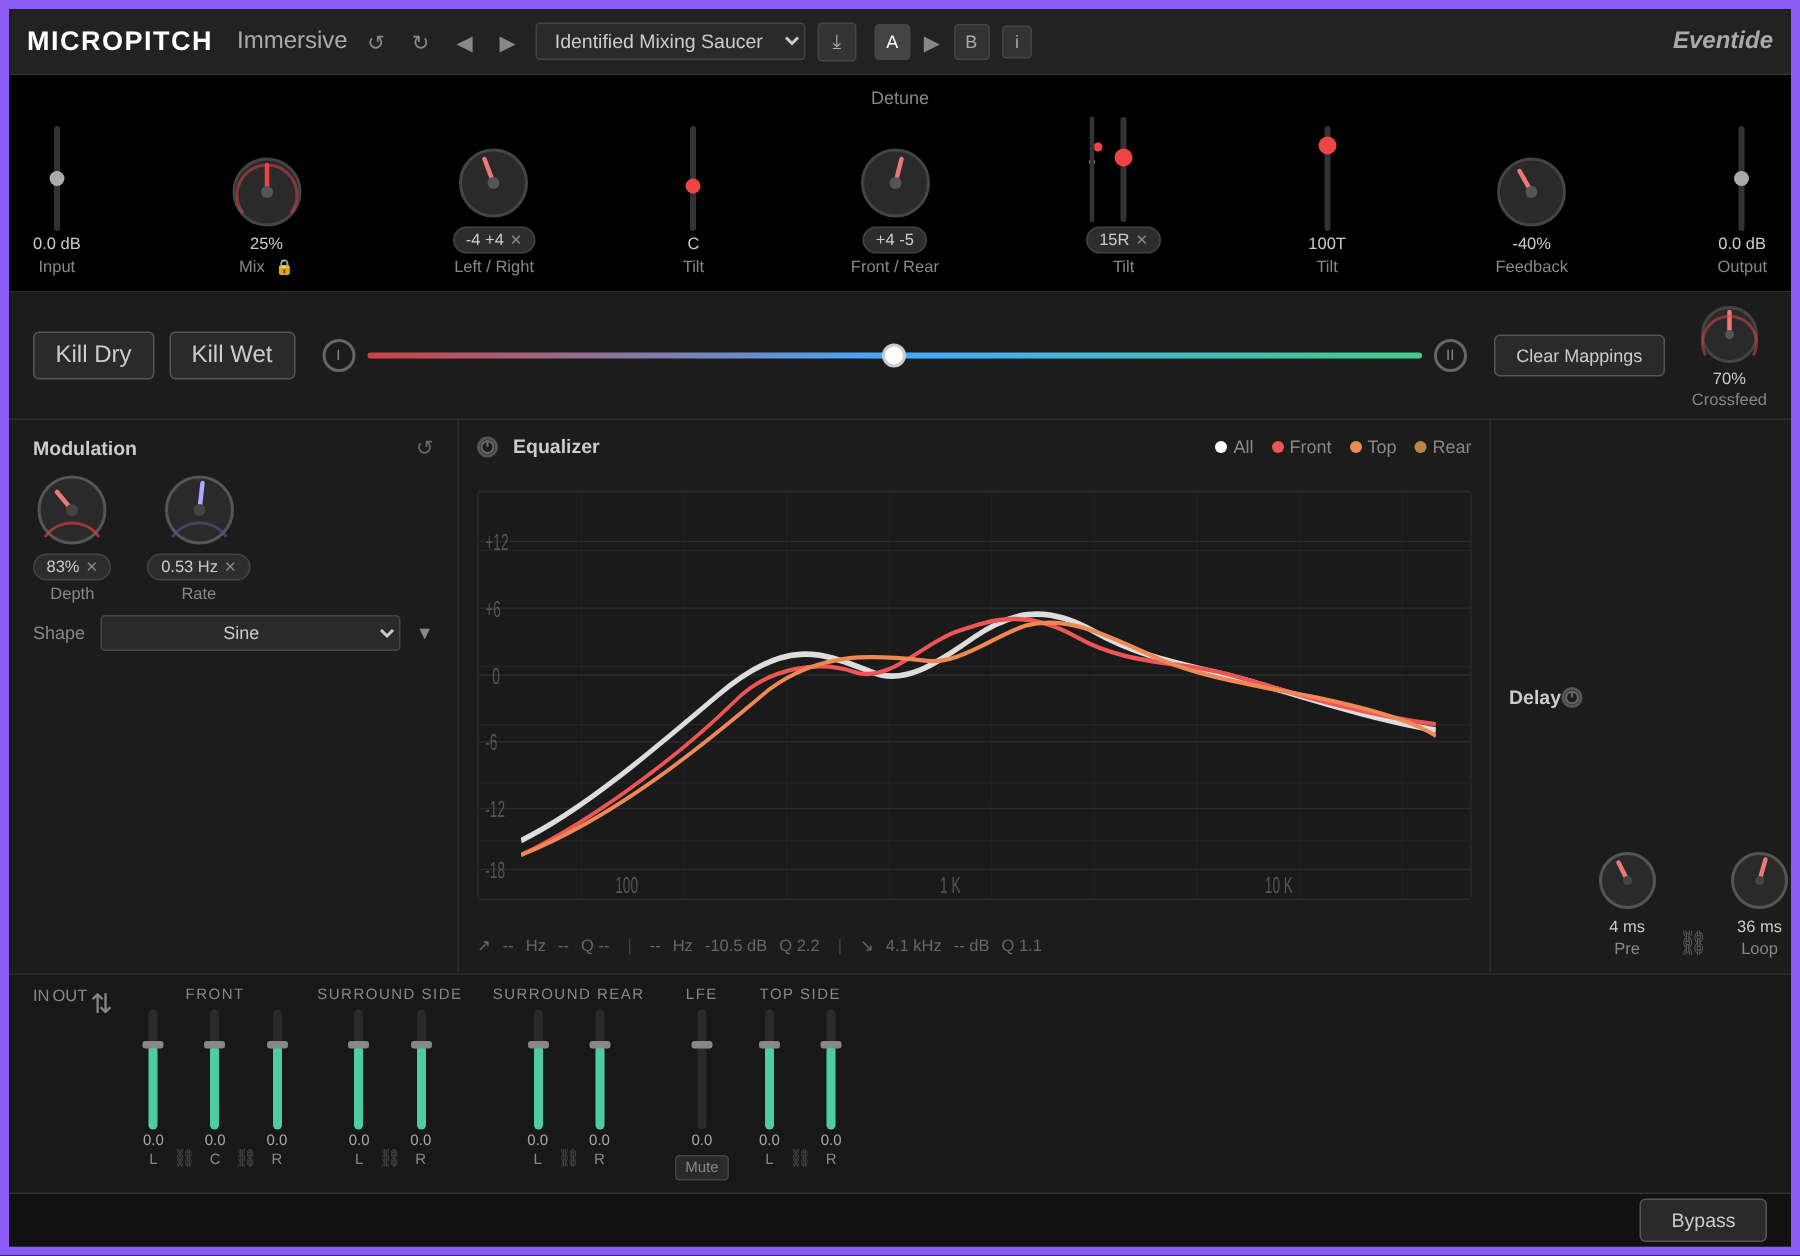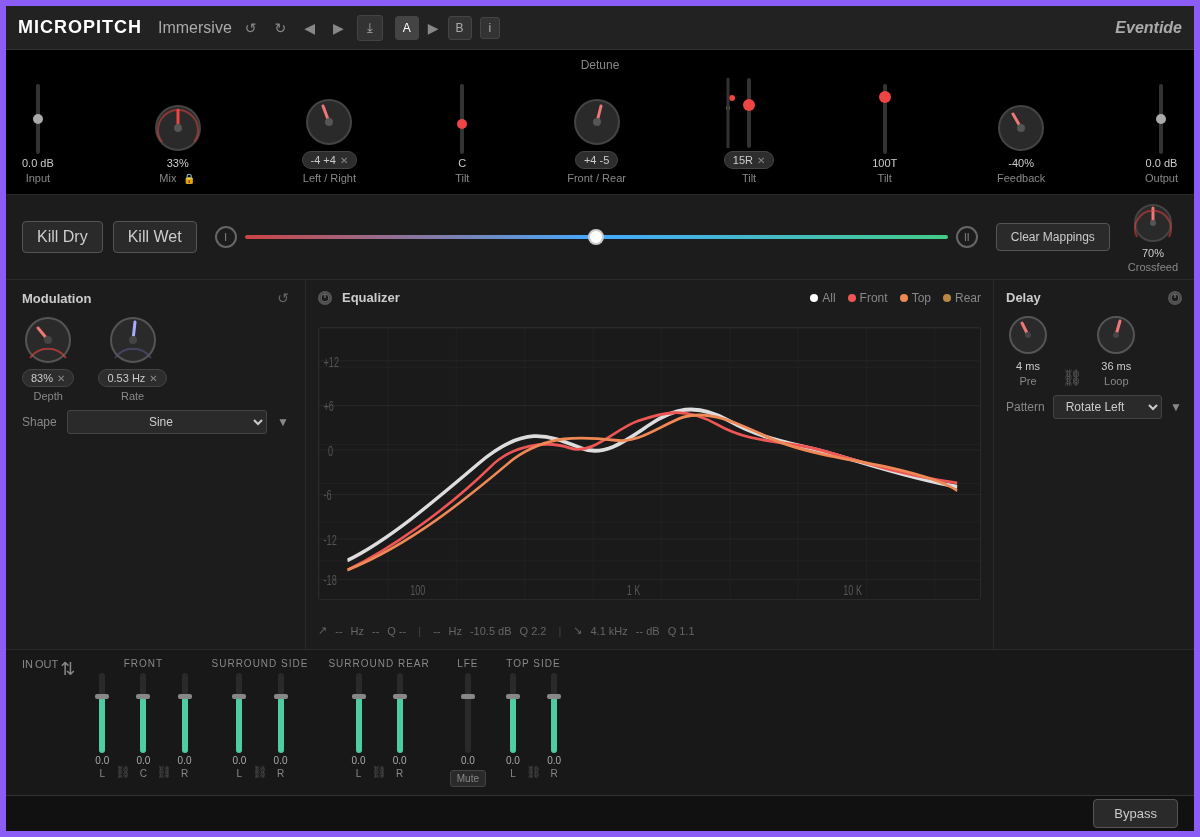--- a/index.html
+++ b/index.html
@@ -426,21 +426,20 @@
       color: #666;
       cursor: pointer;
       font-size: 11px;
     }
 
     
     .delay-section {
       width: 200px;
       padding: 10px 12px;
       display: flex;
-      flex-direction: column;
       gap: 8px;
     }
     .delay-header {
       display: flex;
       align-items: center;
       justify-content: space-between;
     }
     .delay-knobs-row {
       display: flex;
       gap: 12px;
@@ -606,20 +605,23 @@
 
 <div class="app-container">
 
   <div class="header">
     <span class="header-title">MICROPITCH</span>
     <span class="header-subtitle">Immersive</span>
     <button class="header-btn">↺</button>
     <button class="header-btn">↻</button>
     <button class="header-btn">◀</button>
     <button class="header-btn">▶</button>
+    <select class="preset-select">
+      <option>Identified Mixing Saucer</option>
+    </select>
     <div class="save-icon">⤓</div>
     <div class="ab-section">
       <button class="ab-btn active">A</button>
       <button class="header-btn">▶</button>
       <button class="ab-btn">B</button>
     </div>
     <button class="info-btn">i</button>
     <span class="eventide-logo">Eventide</span>
   </div>
 
@@ -641,21 +643,21 @@
 
         <div class="knob-container">
           <div class="knob-svg-wrap">
             <svg viewBox="0 0 52 52" xmlns="http://www.w3.org/2000/svg">
               <circle cx="26" cy="26" r="22" fill="#2a2a2a" stroke="#444" stroke-width="2"></circle>
               <path d="M 26 26 L 26 8" stroke="#e44" stroke-width="3" stroke-linecap="round"></path>
               <circle cx="26" cy="26" r="4" fill="#555"></circle>
               <path d="M 10 40 A 20 20 0 1 1 42 40" stroke="#e44" stroke-width="2" fill="none" opacity="0.5"></path>
             </svg>
           </div>
-          <span class="knob-val">33%</span>
+          <span class="knob-val">25%</span>
           <span class="knob-label">Mix
             <span style="margin-left:4px; font-size:10px;">🔒</span>
           </span>
         </div>
 
         <div class="detune-group">
           <div class="knob-svg-wrap">
             <svg viewBox="0 0 52 52" xmlns="http://www.w3.org/2000/svg">
               <circle cx="26" cy="26" r="22" fill="#2a2a2a" stroke="#444" stroke-width="2"></circle>
               <path d="M 26 26 L 20 10" stroke="#e77" stroke-width="3" stroke-linecap="round"></path>

